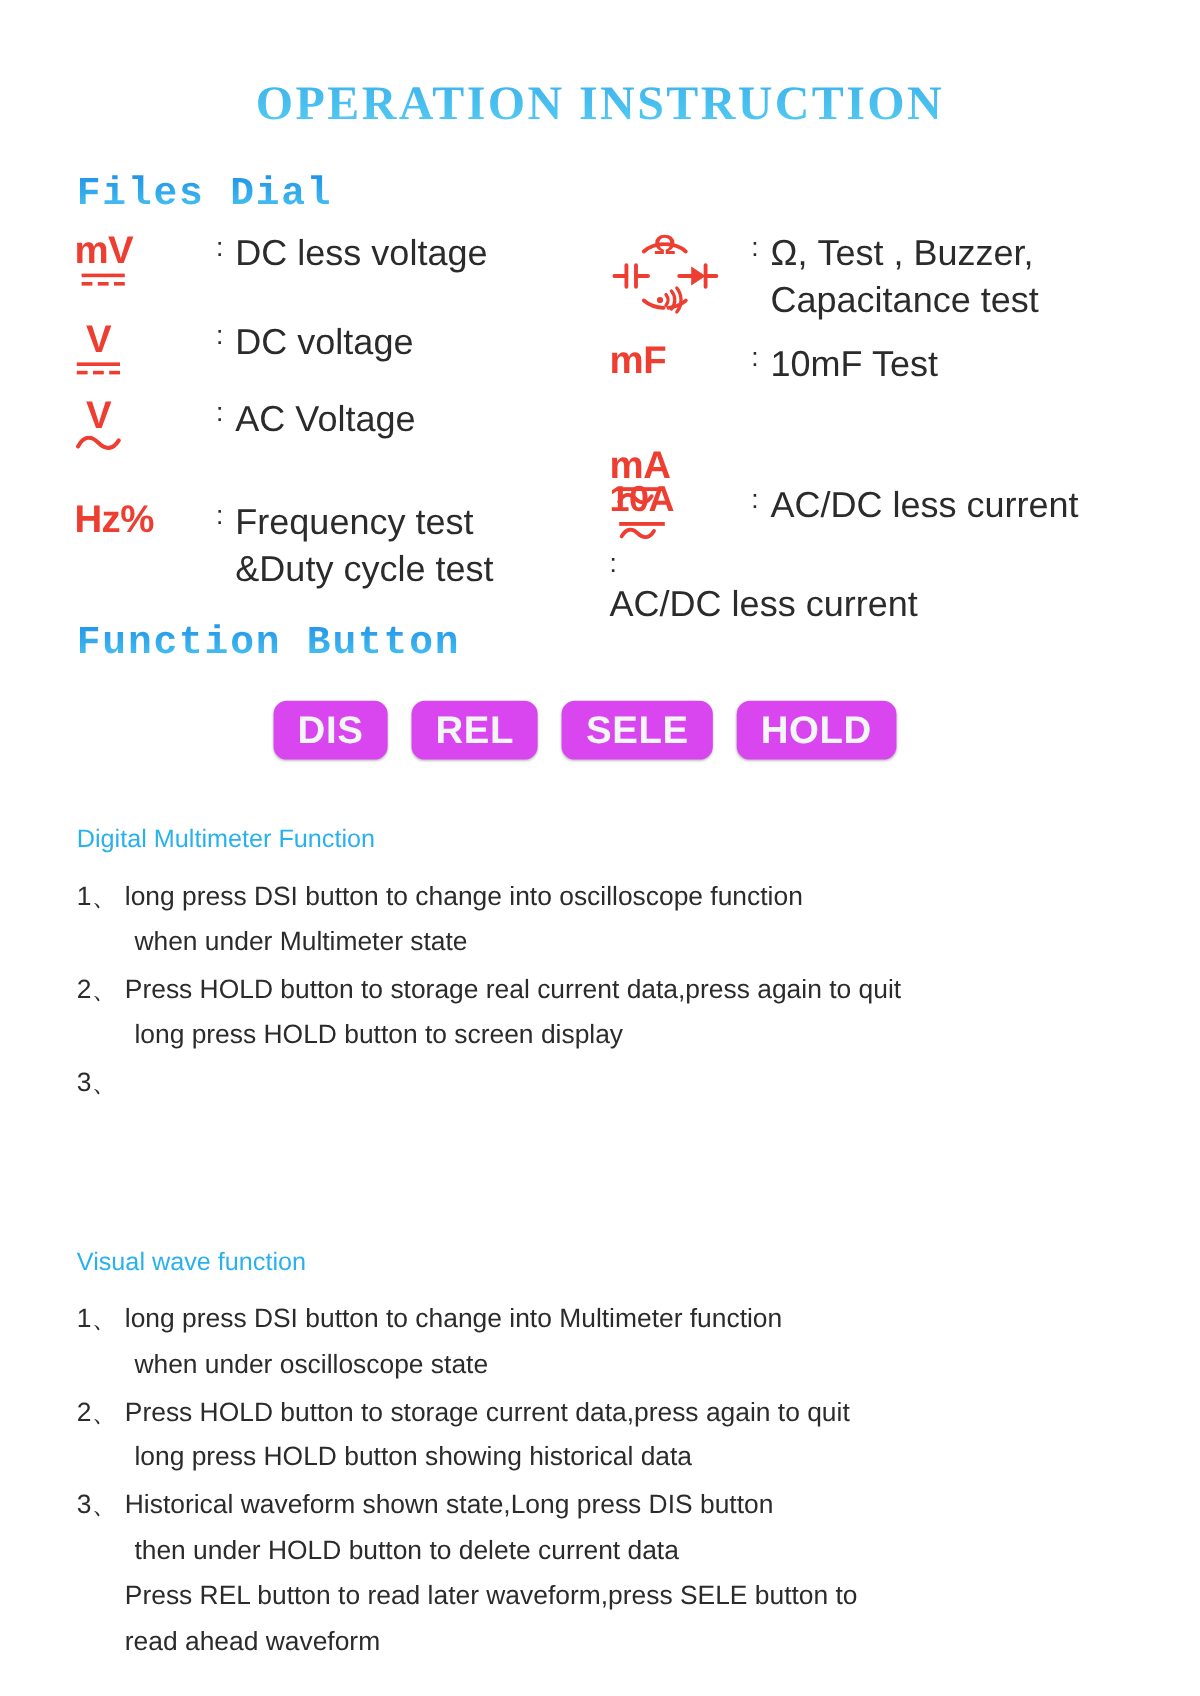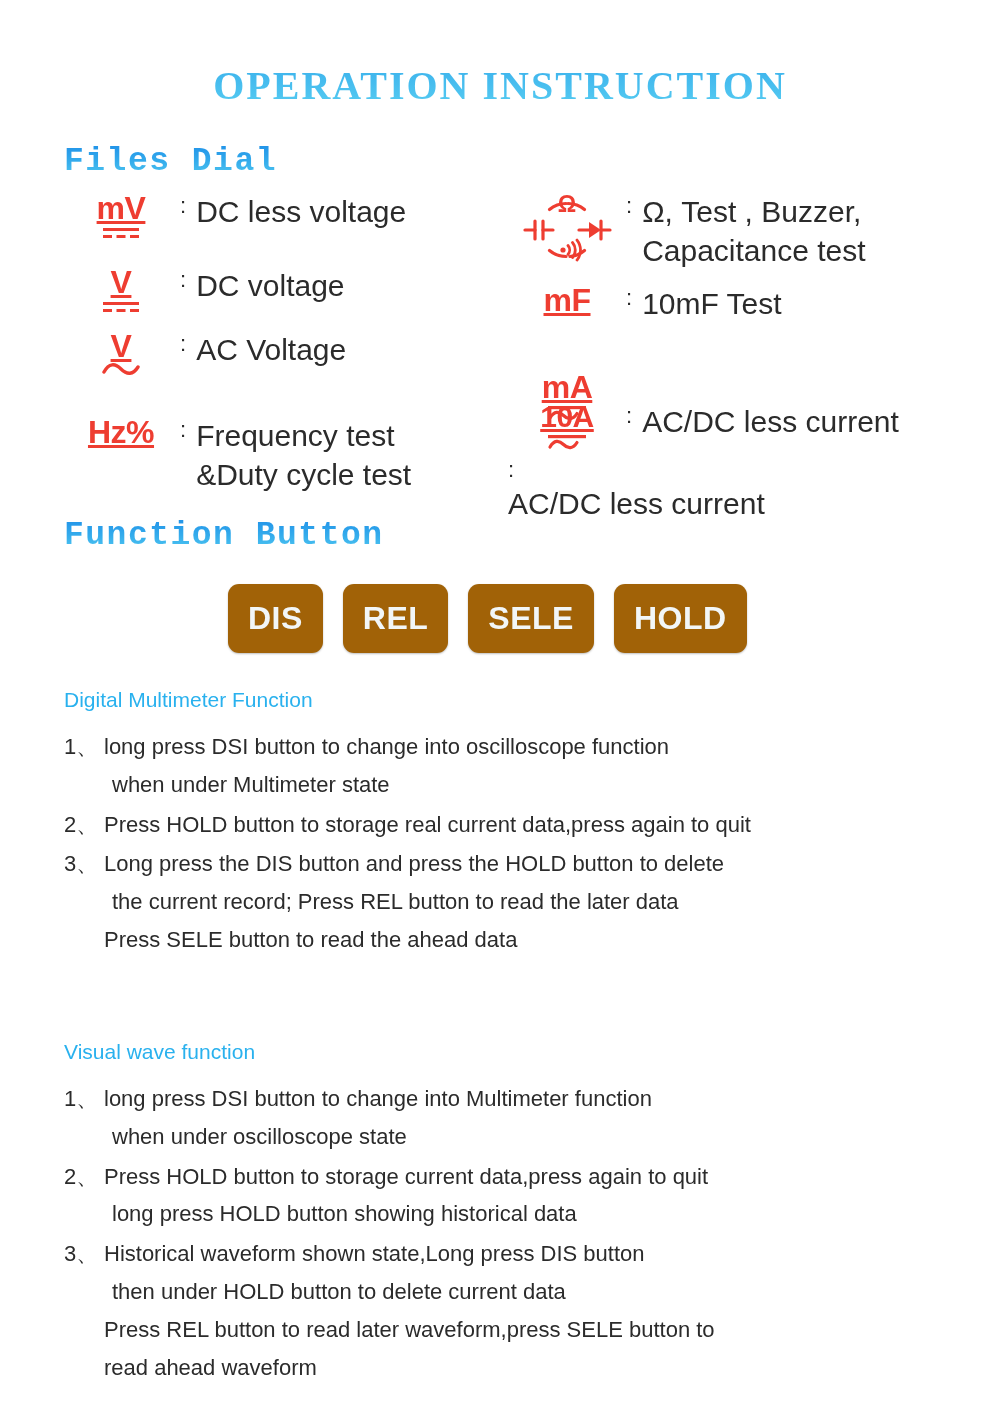--- a/index.html
+++ b/index.html
@@ -68,23 +68,22 @@
     display: flex;
     align-items: flex-start;
     position: absolute;
     left: 0;
   }
   .dial-sym {
     width: 118px;
     flex: 0 0 118px;
     display: flex;
     align-items: center;
-    justify-content: center;
+    justify-content: flex-start;
     color: #ee3d31;
-    text-decoration: underline;
   }
   .dial-sep {
     flex: 0 0 auto;
     font-size: 22px;
     color: #2b2b2b;
     padding: 0 10px 0 0;
     line-height: 1.25;
   }
   .dial-desc {
     font-size: 30px;
@@ -117,28 +116,28 @@
   #function-button-heading { position: absolute; left: 64px; top: 517px; text-align: right; }
 
   .btn-row {
     position: absolute;
     left: 228px;
     top: 584px;
     display: flex;
     gap: 20px;
   }
   .fn-btn {
-    background: #a16207;
+    background: #d946ef;
     color: #f2f6f7;
     font-size: 32px;
     font-weight: bold;
     font-family: "Liberation Sans", sans-serif;
     border: none;
     border-radius: 11px;
-    height: 69px;
+    height: 49px;
     padding: 0 20px;
     min-width: 80px;
     display: flex;
     align-items: center;
     justify-content: center;
     box-shadow: 0 1px 2px rgba(0,0,0,0.25);
     letter-spacing: 0.5px;
   }
 
   
@@ -335,30 +334,26 @@
     <div class="instr-lines">
       <span class="ln">long press DSI button to change into oscilloscope function</span>
       <span class="ln ind">when under Multimeter state</span>
     </div>
   </div>
 
   <div class="instr-item">
     <div class="instr-num">2、</div>
     <div class="instr-lines">
       <span class="ln">Press HOLD button to storage real current data,press again to quit</span>
+      <span class="ln ind">long press HOLD button to screen display</span>
     </div>
   </div>
 
   <div class="instr-item">
     <div class="instr-num">3、</div>
-    <div class="instr-lines">
-      <span class="ln">Long press the DIS button and press the HOLD button to delete</span>
-      <span class="ln ind">the current record; Press REL button to read the later data</span>
-      <span class="ln">Press SELE button to read the ahead data</span>
-    </div>
   </div>
 </div>
 
 <div id="wave-block" class="instr-block">
   <h3 class="sec-heading-sans">Visual wave function</h3>
 
   <div class="instr-item">
     <div class="instr-num">1、</div>
     <div class="instr-lines">
       <span class="ln">long press DSI button to change into Multimeter function</span>

